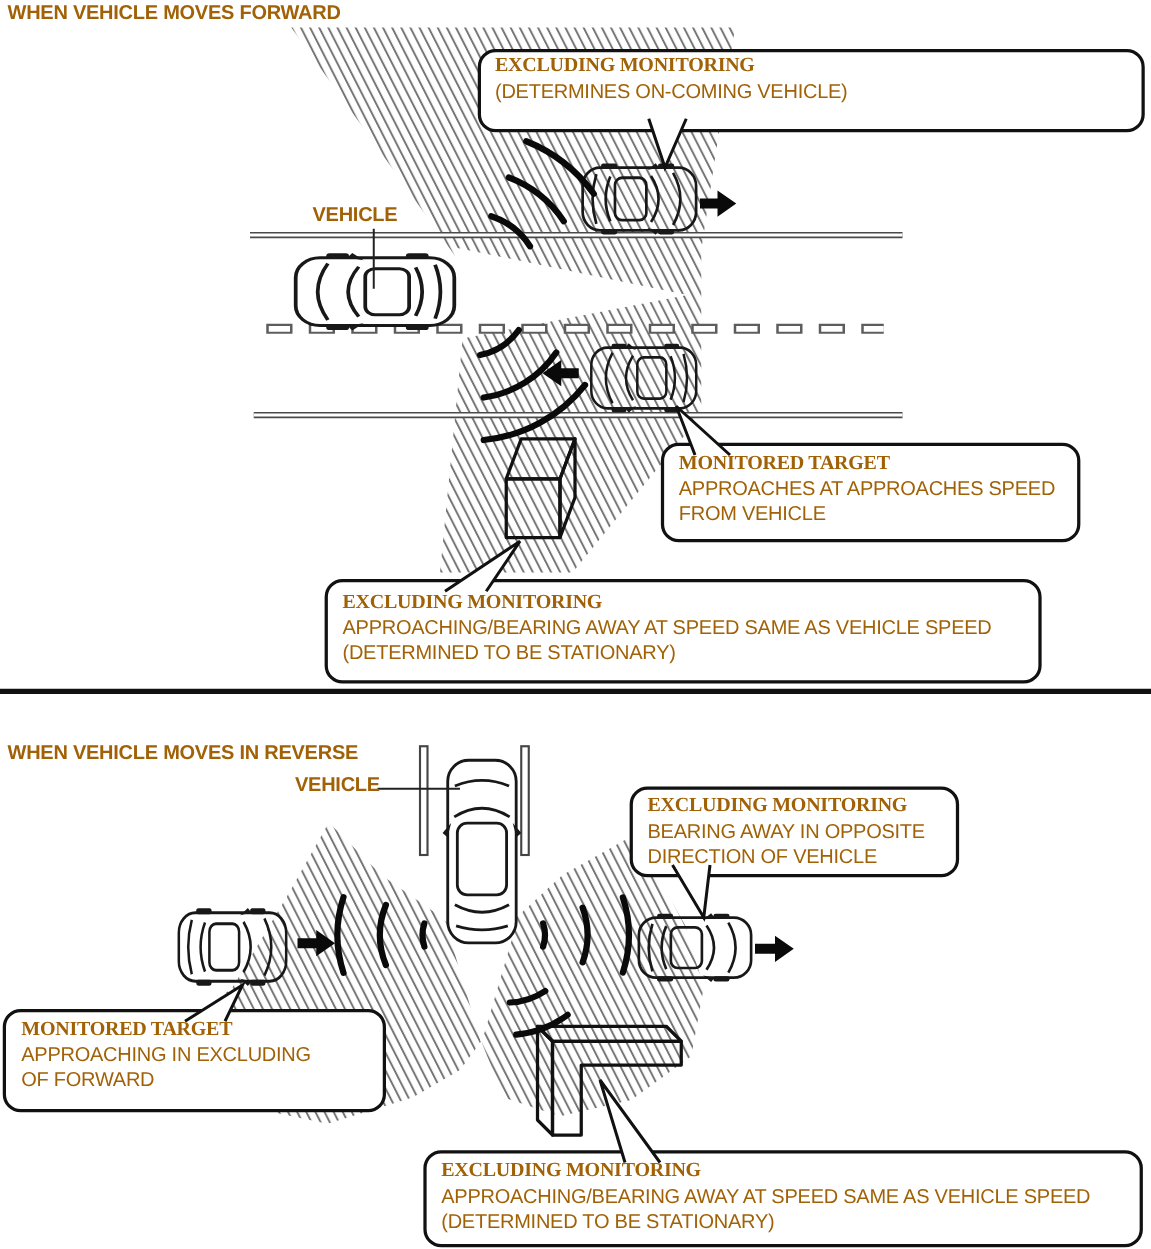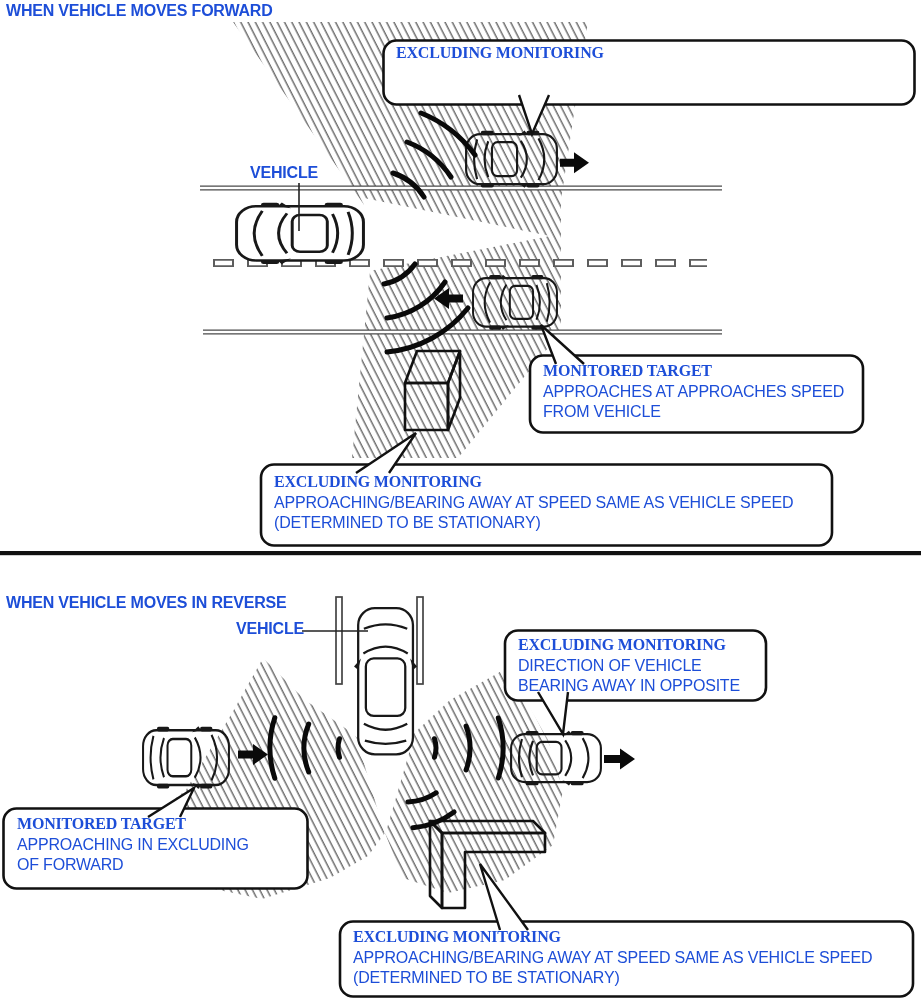--- a/index.html
+++ b/index.html
@@ -1,18 +1,18 @@
 <!DOCTYPE html>
 <html><head>
 <meta charset="utf-8">
 <style>
   html,body{margin:0;padding:0;background:#ffffff;}
   #stage{
     position:relative;width:921px;height:999px;background:#ffffff;overflow:hidden;
-    font-family:"Liberation Sans","DejaVu Sans",sans-serif;color:#1d4ed8;
+    font-family:"Liberation Sans","DejaVu Sans",sans-serif;color:#a16207;
   }
   #gfx{position:absolute;left:0;top:0;}
   .title{
     position:absolute;font-size:16px;font-weight:bold;letter-spacing:-0.2px;white-space:nowrap;
   }
   .lbl{position:absolute;font-size:16px;letter-spacing:-0.2px;white-space:nowrap;font-weight:bold;}
   .co{position:absolute;font-size:16px;line-height:20.5px;letter-spacing:-0.2px;white-space:nowrap;}
   .co .ch{font-weight:bold;font-family:Liberation Serif, serif;}
 </style>
 </head>
@@ -156,42 +156,43 @@
     <path d="M500,930 L480,864 L528,930" stroke-width="2.4"></path>
   </g>
 </svg>
 
   <div class="title" style="left:6px;top:2px;">WHEN VEHICLE MOVES FORWARD</div>
 
   <div class="lbl" style="left:250px;top:164px;">VEHICLE</div>
 
   <div class="co" style="left:396px;top:43px;">
     <div class="ch">EXCLUDING MONITORING</div>
+    <div>(DETERMINES ON-COMING VEHICLE)</div>
   </div>
 
   <div class="co" style="left:543px;top:361px;">
     <div class="ch">MONITORED TARGET</div>
     <div>APPROACHES AT APPROACHES SPEED</div>
     <div>FROM VEHICLE</div>
   </div>
 
   <div class="co" style="left:274px;top:472px;">
     <div class="ch">EXCLUDING MONITORING</div>
     <div>APPROACHING/BEARING AWAY AT SPEED SAME AS VEHICLE SPEED</div>
     <div>(DETERMINED TO BE STATIONARY)</div>
   </div>
 
   <div class="title" style="left:6px;top:594px;">WHEN VEHICLE MOVES IN REVERSE</div>
 
   <div class="lbl" style="left:236px;top:620px;">VEHICLE</div>
 
   <div class="co" style="left:518px;top:635px;">
     <div class="ch">EXCLUDING MONITORING</div>
+    <div>BEARING AWAY IN OPPOSITE</div>
     <div>DIRECTION OF VEHICLE</div>
-    <div>BEARING AWAY IN OPPOSITE</div>
   </div>
 
   <div class="co" style="left:17px;top:814px;">
     <div class="ch">MONITORED TARGET</div>
     <div>APPROACHING IN EXCLUDING</div>
     <div>OF FORWARD</div>
   </div>
 
   <div class="co" style="left:353px;top:927px;">
     <div class="ch">EXCLUDING MONITORING</div>

